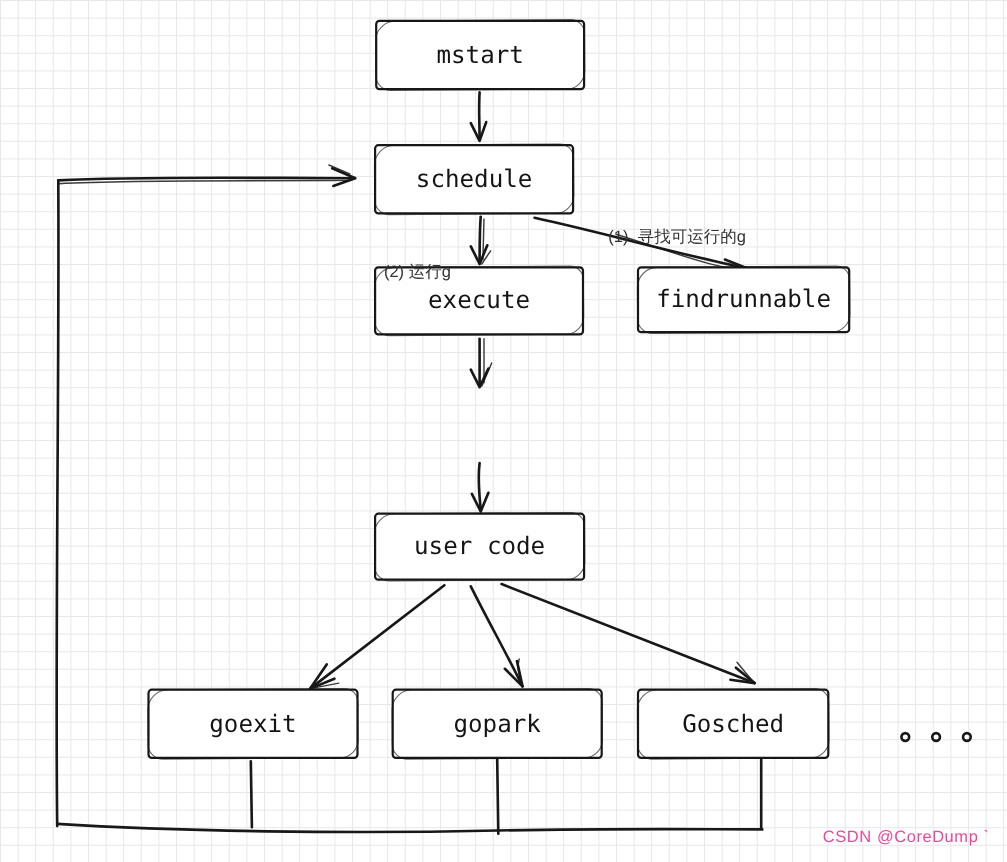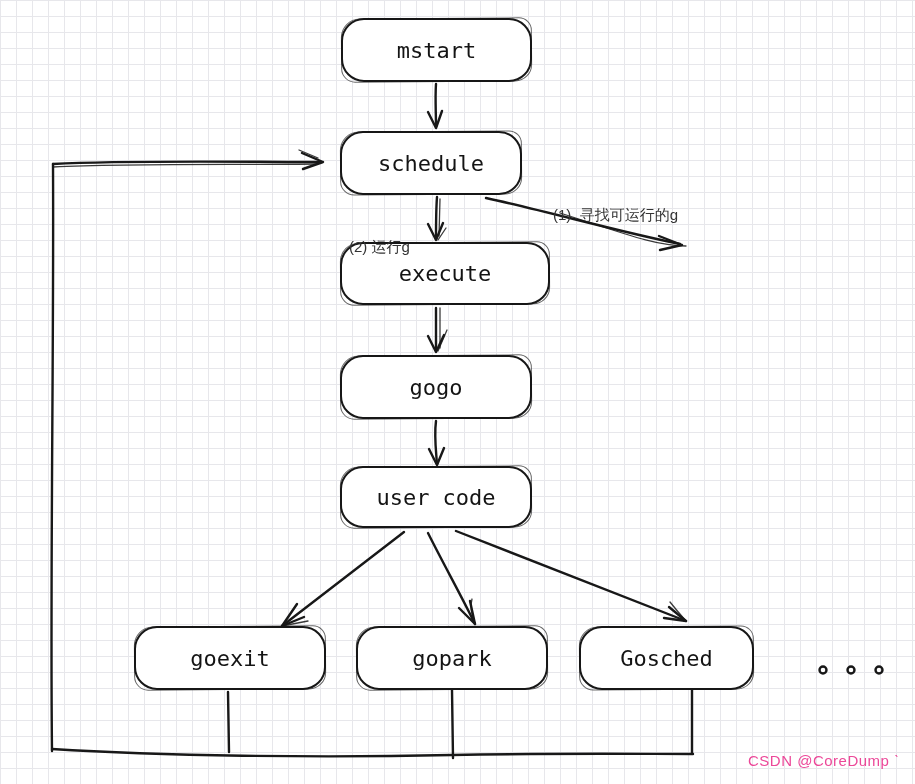--- a/index.html
+++ b/index.html
@@ -12,21 +12,21 @@
       linear-gradient(to bottom,#e7e7eb 1px,transparent 1px);
     background-size:16px 16px;
     position:relative;
   }
   .canvas{position:absolute;inset:0;}
   .edges{position:absolute;left:0;top:0;pointer-events:none;}
   .edges path,.edges circle{fill:none;stroke:#181818;stroke-width:2.4;stroke-linecap:round;stroke-linejoin:round;}
   .edges .thin{stroke-width:1.3;opacity:.85;}
   .node{
     position:absolute;box-sizing:border-box;
-    border:2.6px solid #171717;border-radius:23px;
+    border:2.6px solid #171717;border-radius:4px;
     background:#ffffff;
     display:flex;align-items:center;justify-content:center;
   }
   .node::before{
     content:"";position:absolute;inset:-2px;
     border:1.4px solid rgba(23,23,23,.65);
     border-radius:19px 13px 17px 14px;
     transform:rotate(-.45deg);
     pointer-events:none;
   }
@@ -119,28 +119,28 @@
   </svg>
 
   <div class="node" style="left:341px;top:18px;width:191px;height:64px">
     <span class="node-label">mstart</span>
   </div>
 
   <div class="node" style="left:340px;top:131px;width:182px;height:64px">
     <span class="node-label">schedule</span>
   </div>
 
-  <div class="node" style="left:340px;top:242px;width:210px;height:63px">
+  <div class="node" style="left:340px;top:242px;width:191px;height:63px">
     <span class="node-label">execute</span>
   </div>
 
+  <div class="node" style="left:579px;top:242px;width:194px;height:61px">
+    <span class="node-label">findrunnable</span>
+  </div>
 
-  <div class="node" style="left:340px;top:355px;width:192px;height:64px">
-    <span class="node-label">gogo</span>
-  </div>
 
   <div class="node" style="left:340px;top:466px;width:192px;height:62px">
     <span class="node-label">user code</span>
   </div>
 
   <div class="node" style="left:356px;top:626px;width:192px;height:64px">
     <span class="node-label">gopark</span>
   </div>
 
   <div class="node" style="left:134px;top:626px;width:192px;height:64px">

